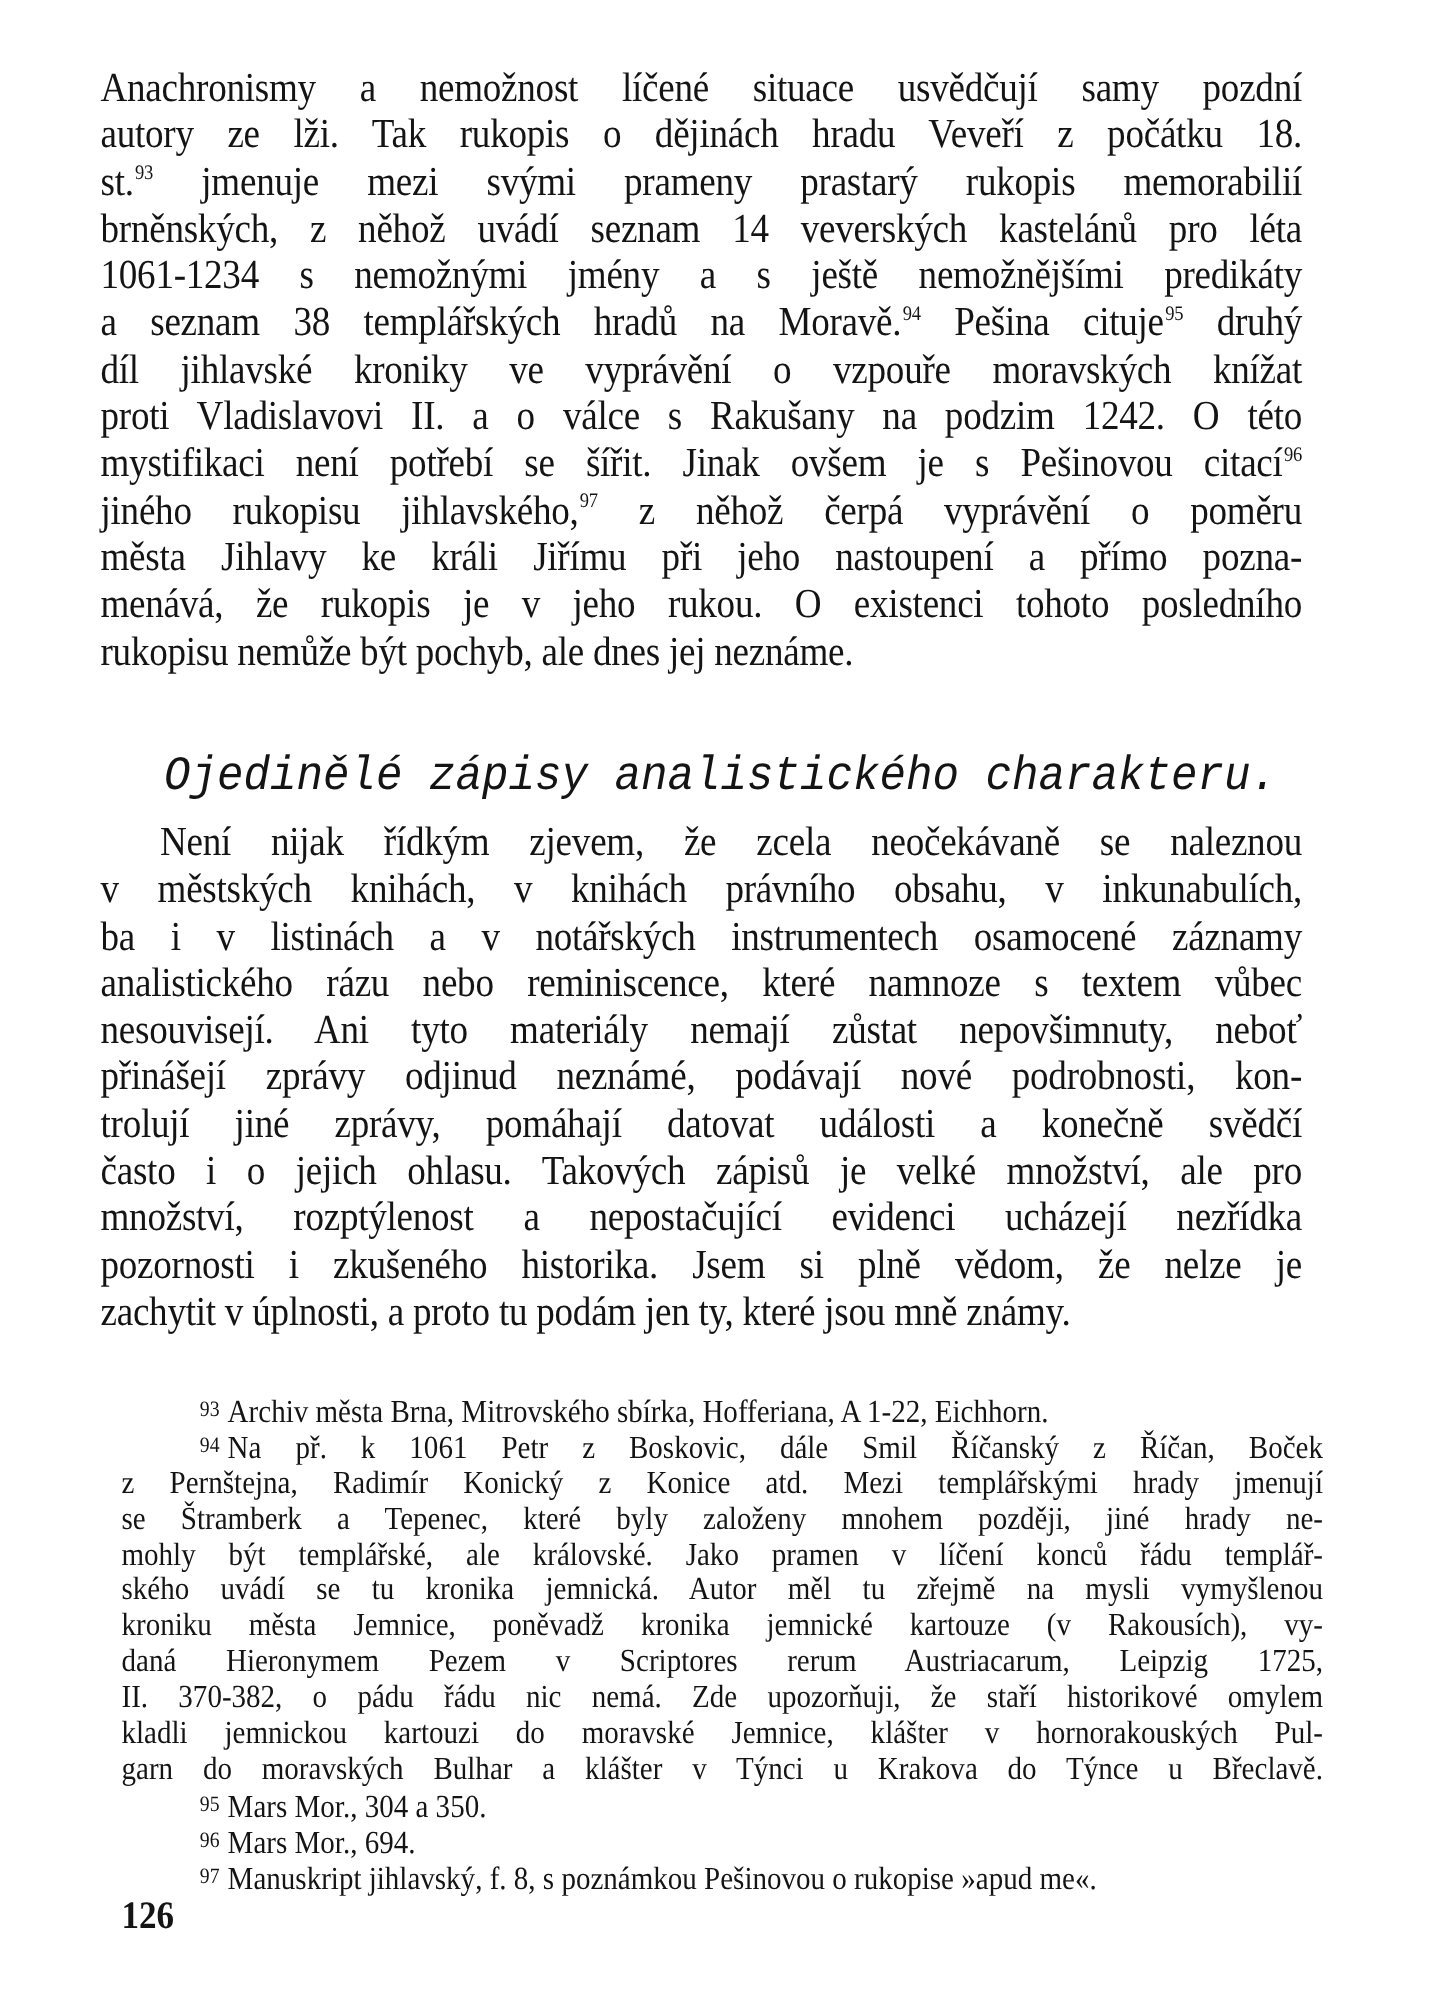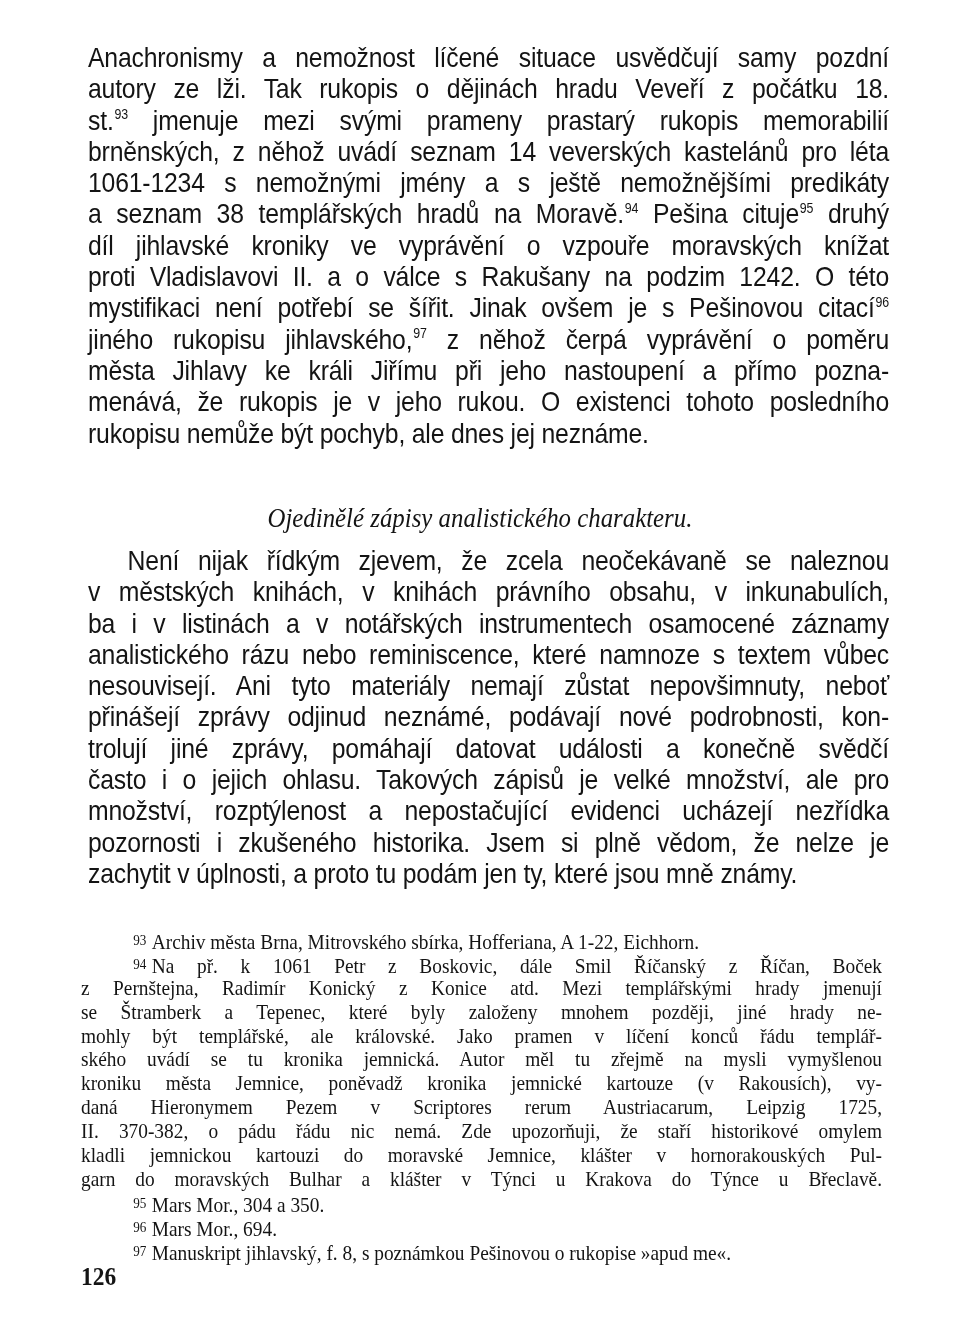--- a/index.html
+++ b/index.html
@@ -1,37 +1,37 @@
 <!DOCTYPE html>
 <html><head>
   <meta charset="utf-8">
   <style>
     html, body { margin: 0; padding: 0; background: #ffffff; }
     body { width: 960px; height: 1334px; position: relative; overflow: hidden; color: #141414; }
     .page { position: absolute; left: 0; top: 0; width: 960px; height: 1334px; }
-    .body-text { position: absolute; left: 88px; width: 801px; font-family: Liberation Sans, sans-serif; }
+    .body-text { position: absolute; left: 67px; width: 801px; font-family: Liberation Serif, serif; }
     .line {
       font-size: 27.5px;
       line-height: 31.3px;
       height: 31.3px;
       white-space: nowrap;
       text-align: justify;
       text-align-last: justify;
       letter-spacing: -0.2px;
       transform: scaleX(0.9);
       transform-origin: left center;
       width: 890px;
     }
     .line.last { text-align-last: left; }
     .line.indent { padding-left: 44px; box-sizing: border-box; }
     .heading {
       position: absolute; left: 0; width: 960px; top: 502px;
       text-align: center;
-      font-family: Liberation Serif, serif; font-style: italic;
-      font-size: 27px; line-height: 32px;
+      font-family: Liberation Mono, monospace; font-style: italic;
+      font-size: 32px; line-height: 32px;
     }
     .heading span { display: inline-block; transform: scaleX(0.92); }
     .fn-block { position: absolute; left: 81px; font-family: "Liberation Serif", serif; }
     .fn-line {
       font-size: 21.5px;
       line-height: 23.9px;
       height: 23.9px;
       white-space: nowrap;
       text-align: justify;
       text-align-last: justify;

